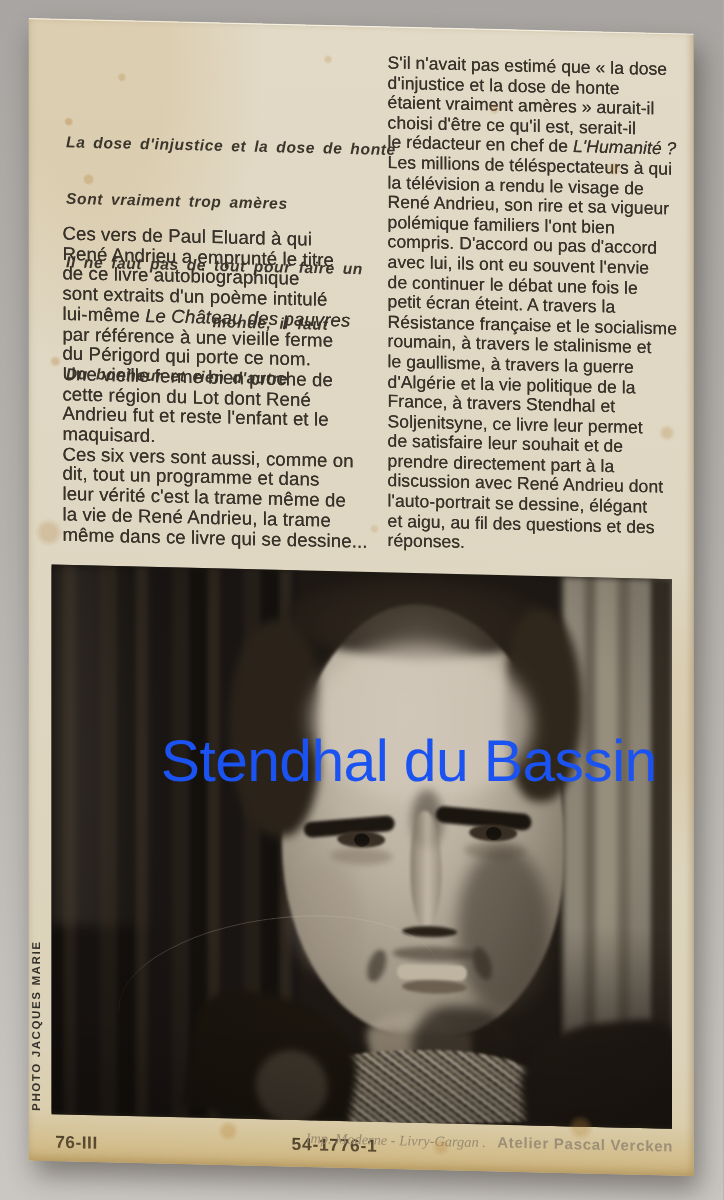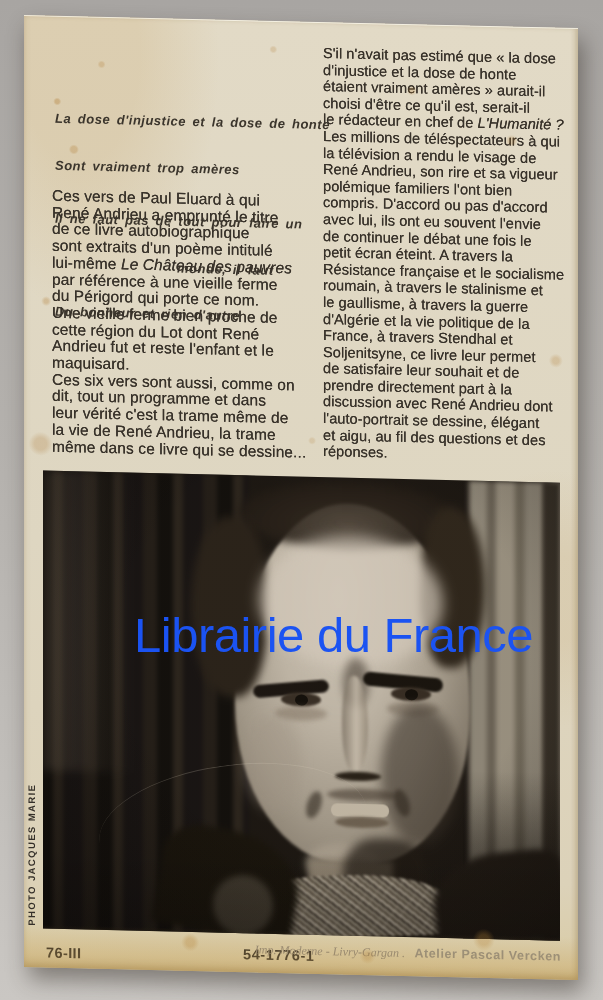--- a/index.html
+++ b/index.html
@@ -238,14 +238,14 @@
     <div class="code-left">76-III</div>
     <div class="code-center">54-1776-1</div>
     <div class="imprint">
       <span class="printer">Imp. Moderne - Livry-Gargan .</span>
       <span class="atelier">Atelier Pascal Vercken</span>
     </div>
 
     <div class="foxing"></div>
   </div>
 
-  <div class="watermark">Librairie du France</div>
+  <div class="watermark">Stendhal du Bassin</div>
 </div>
 
 </body></html>

